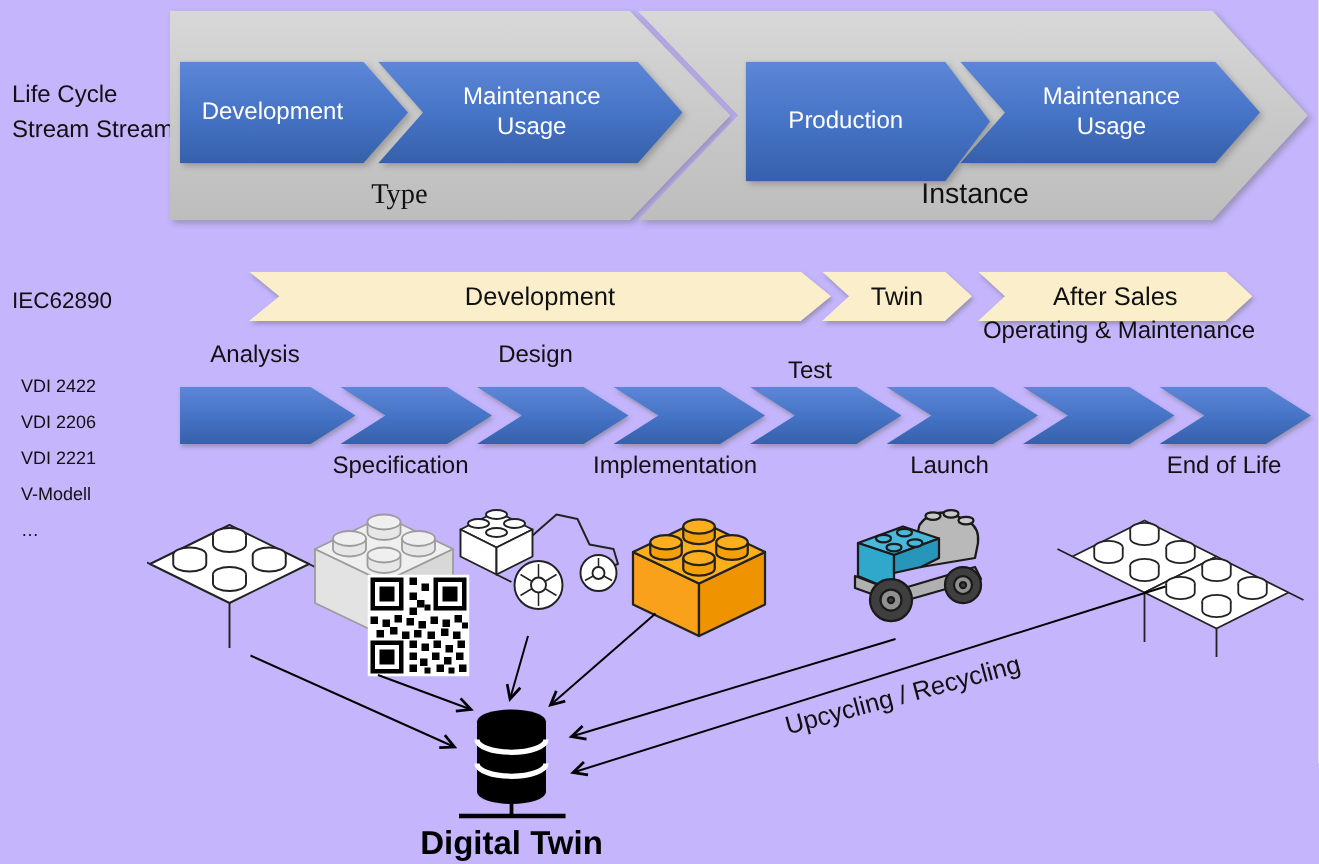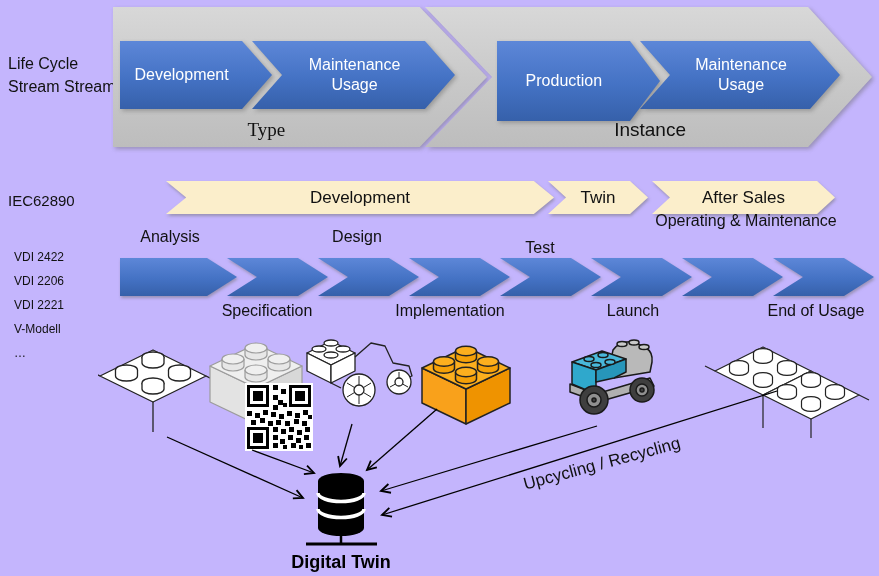--- a/index.html
+++ b/index.html
@@ -116,21 +116,21 @@
   <div class="abs softshadow" style="left:682px;top:258px;width:101px;height:38px;">
     <div class="blueChev" style="clip-path:polygon(0 0,70.3% 0,100% 50%,70.3% 100%,0 100%,29.7% 50%);"></div>
     </div>
   <div class="abs softshadow" style="left:773px;top:258px;width:101px;height:38px;">
     <div class="blueChev" style="clip-path:polygon(0 0,70.3% 0,100% 50%,70.3% 100%,0 100%,29.7% 50%);"></div>
     </div>
 
   <div class="phaseLabel" style="left:267px;top:302px;">Specification</div>
   <div class="phaseLabel" style="left:450px;top:302px;">Implementation</div>
   <div class="phaseLabel" style="left:633px;top:302px;">Launch</div>
-  <div class="phaseLabel" style="left:816px;top:302px;">End of Usage</div>
+  <div class="phaseLabel" style="left:816px;top:302px;">End of Life</div>
 
   <svg class="abs" style="left:98px;top:336px;" width="112" height="100" viewBox="0 0 112 100">
     <g stroke="#222" stroke-width="1.3" fill="#fff" stroke-linejoin="round">
       <polygon points="55,14 108,40 55,66 2,40"></polygon>
       <line x1="2" y1="40" x2="-6" y2="36"></line>
         <line x1="108" y1="40" x2="116" y2="44"></line>
       <line x1="55" y1="66" x2="55" y2="96"></line>
       <g>
         <ellipse cx="55" cy="21" rx="11" ry="5"></ellipse>
           <path d="M44,21 v6 a11,5 0 0 0 22,0 v-6" fill="#fff"></path>
@@ -341,15 +341,15 @@
       <ellipse cx="341" cy="528" rx="23" ry="8" fill="#000"></ellipse>
       <path d="M318,493 a23,8.5 0 0 0 46,0" fill="none" stroke="#fff" stroke-width="3.5"></path>
       <path d="M318,509 a23,8.5 0 0 0 46,0" fill="none" stroke="#fff" stroke-width="3.5"></path>
       <line x1="341" y1="536" x2="341" y2="543" stroke="#000" stroke-width="2.5"></line>
       <line x1="306" y1="544" x2="377" y2="544" stroke="#000" stroke-width="3"></line>
     </g>
   </svg>
 
   <div class="abs" style="left:602px;top:464px;transform:translate(-50%,-50%) rotate(-15deg);font-size:17px;white-space:nowrap;color:#111;">Upcycling / Recycling</div>
 
-  <div class="abs" style="left:341px;top:562px;transform:translate(-50%,-50%);font-size:18px;font-weight:bold;white-space:nowrap;color:#000;">Digital Twin</div>
+  <div class="abs" style="left:341px;top:562px;transform:translate(-50%,-50%);font-size:22px;font-weight:bold;white-space:nowrap;color:#000;">Digital Twin</div>
 
 </div>
 
 </body></html>

